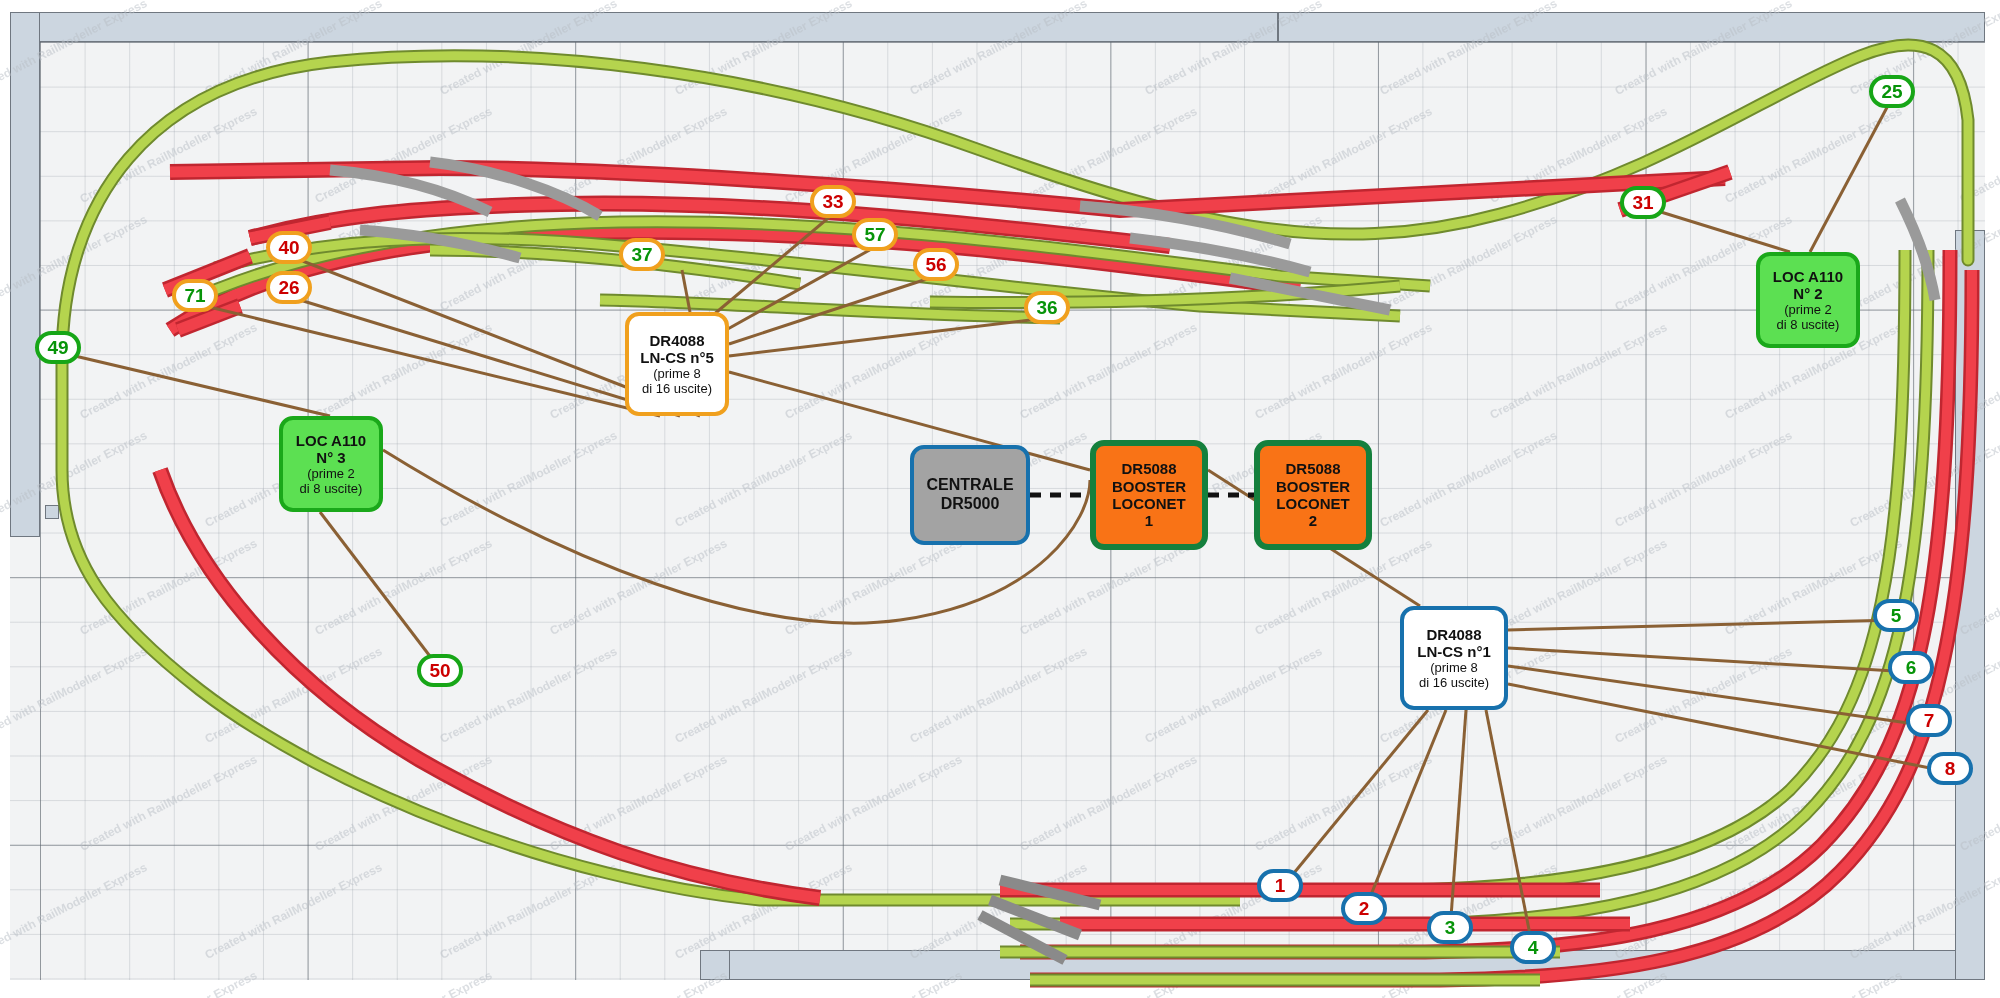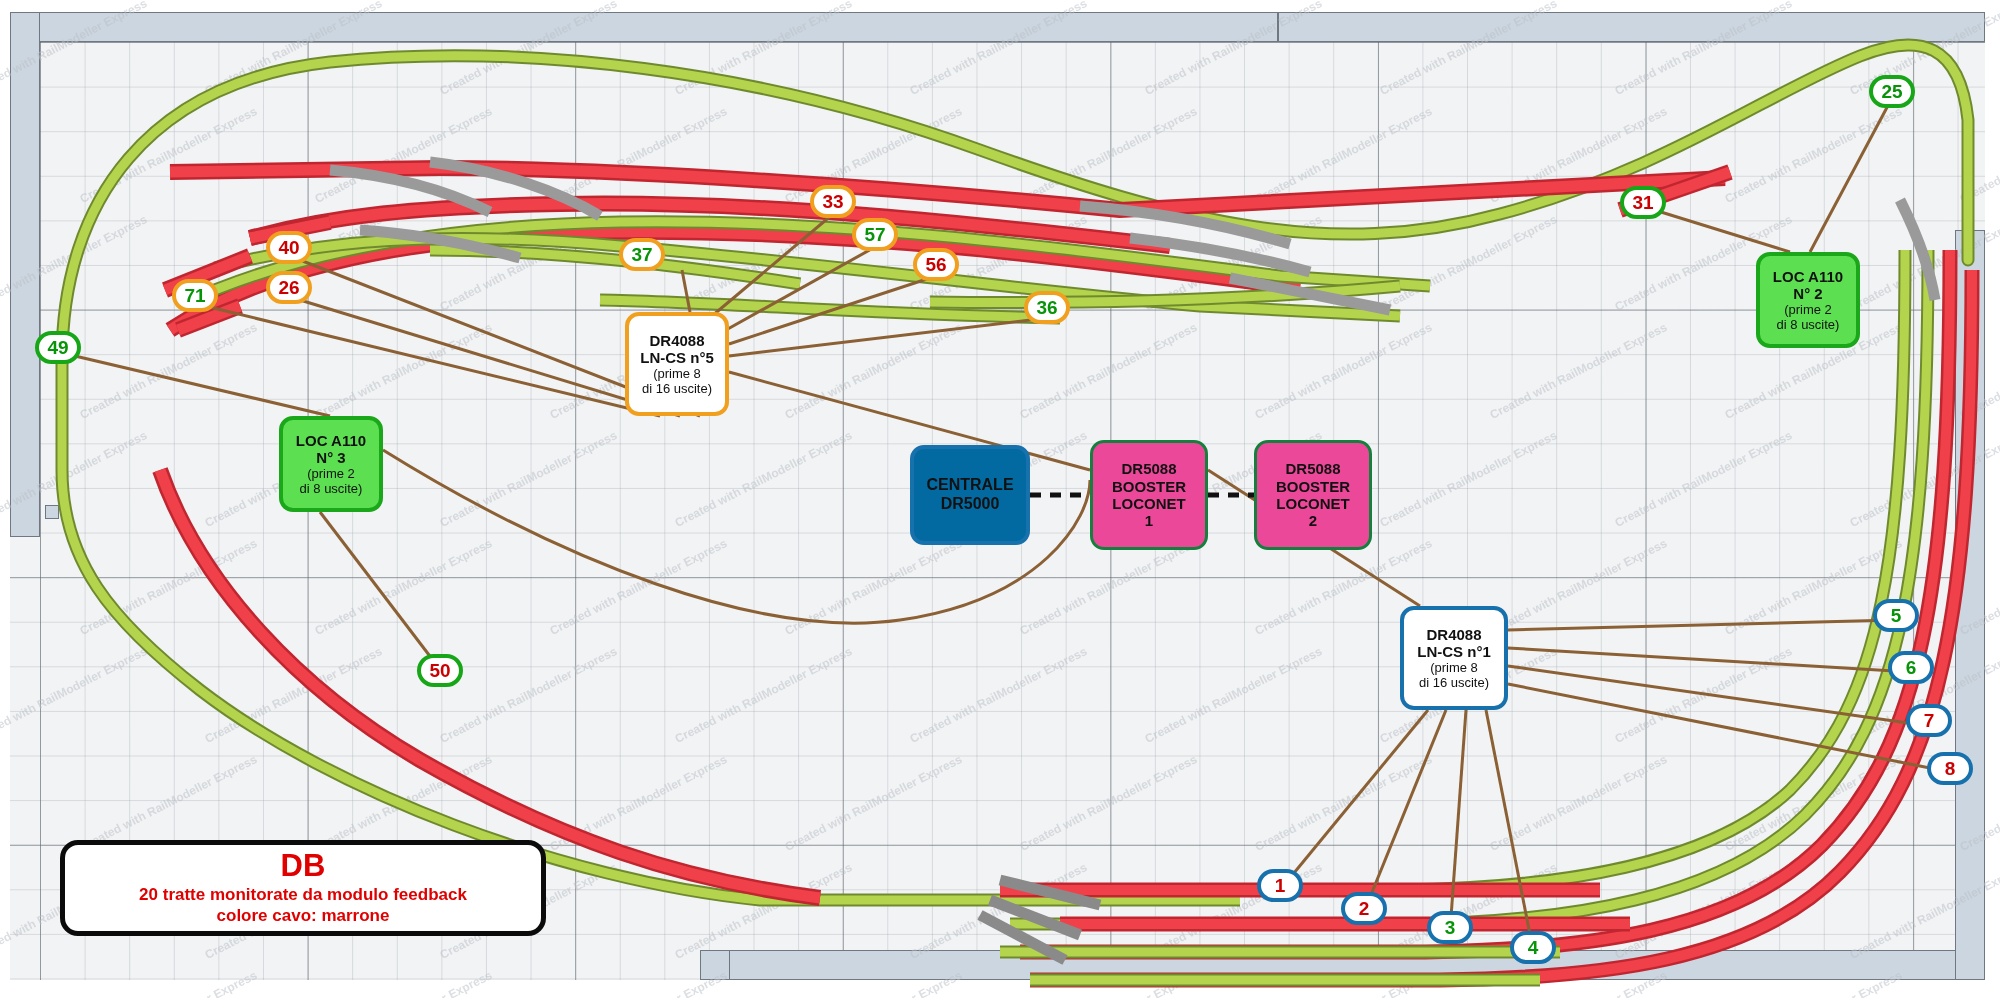--- a/index.html
+++ b/index.html
@@ -32,23 +32,23 @@
 
   
   .nodebox{position:absolute;box-sizing:border-box;border-radius:14px;
     display:flex;flex-direction:column;align-items:center;justify-content:center;
     text-align:center;line-height:1.16;color:#111;}
   .nodebox .l1{font-weight:bold;font-size:15px;}
   .nodebox .l2{font-weight:bold;font-size:15px;}
   .nodebox .l3{font-size:13px;}
   .nodebox .l4{font-size:13px;}
 
-  .box-centrale{background:#0369a1;border:4px solid #1771ad;}
+  .box-centrale{background:#a3a3a3;border:4px solid #1771ad;}
   .box-centrale .l1,.box-centrale .l2{font-size:16px;}
-  .box-booster{background:#ec4899;border:3px solid #15803d;}
+  .box-booster{background:#f97316;border:6px solid #15803d;}
   .box-booster .l1,.box-booster .l2,.box-booster .l3,.box-booster .l4{font-size:15px;font-weight:bold;}
   .box-dr4088-orange{background:#ffffff;border:4px solid #f0a01e;}
   .box-dr4088-blue{background:#ffffff;border:4px solid #1771ad;}
   .box-loc{background:#5ce052;border:4px solid #1aa81a;}
 
   
   .badge{position:absolute;box-sizing:border-box;background:#ffffff;
     display:flex;align-items:center;justify-content:center;
     font-weight:bold;font-size:19px;border-radius:999px;
     width:46px;height:33px;margin-left:-23px;margin-top:-16px;}
@@ -374,19 +374,14 @@
       <div class="badge b-blue t-red" style="left: 1280px; top: 885px;">1</div>
       <div class="badge b-blue t-red" style="left: 1364px; top: 908px;">2</div>
       <div class="badge b-blue t-green" style="left: 1450px; top: 927px;">3</div>
       <div class="badge b-blue t-green" style="left: 1533px; top: 947px;">4</div>
       <div class="badge b-blue t-green" style="left: 1896px; top: 615px;">5</div>
       <div class="badge b-blue t-green" style="left: 1911px; top: 667px;">6</div>
       <div class="badge b-blue t-red" style="left: 1929px; top: 720px;">7</div>
       <div class="badge b-blue t-red" style="left: 1950px; top: 768px;">8</div>
     </div>
 
-  <div class="legend">
-    <div class="title">DB</div>
-    <div class="l2">20 tratte monitorate da modulo feedback</div>
-    <div class="l3">colore cavo: marrone</div>
-  </div>
 
 </div>
 
 </body></html>

